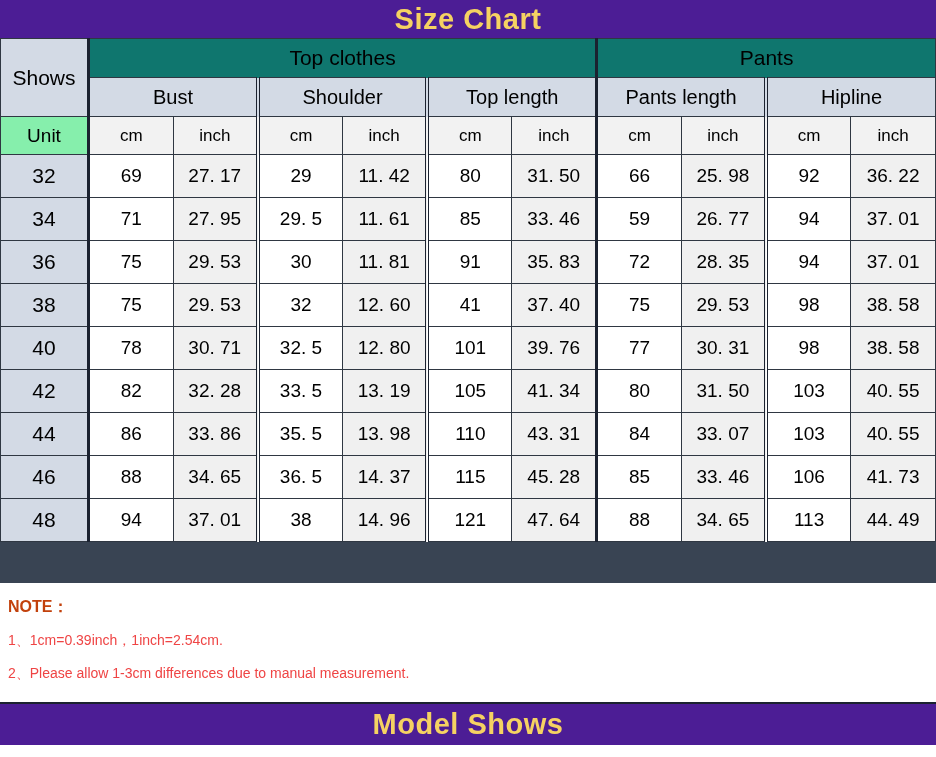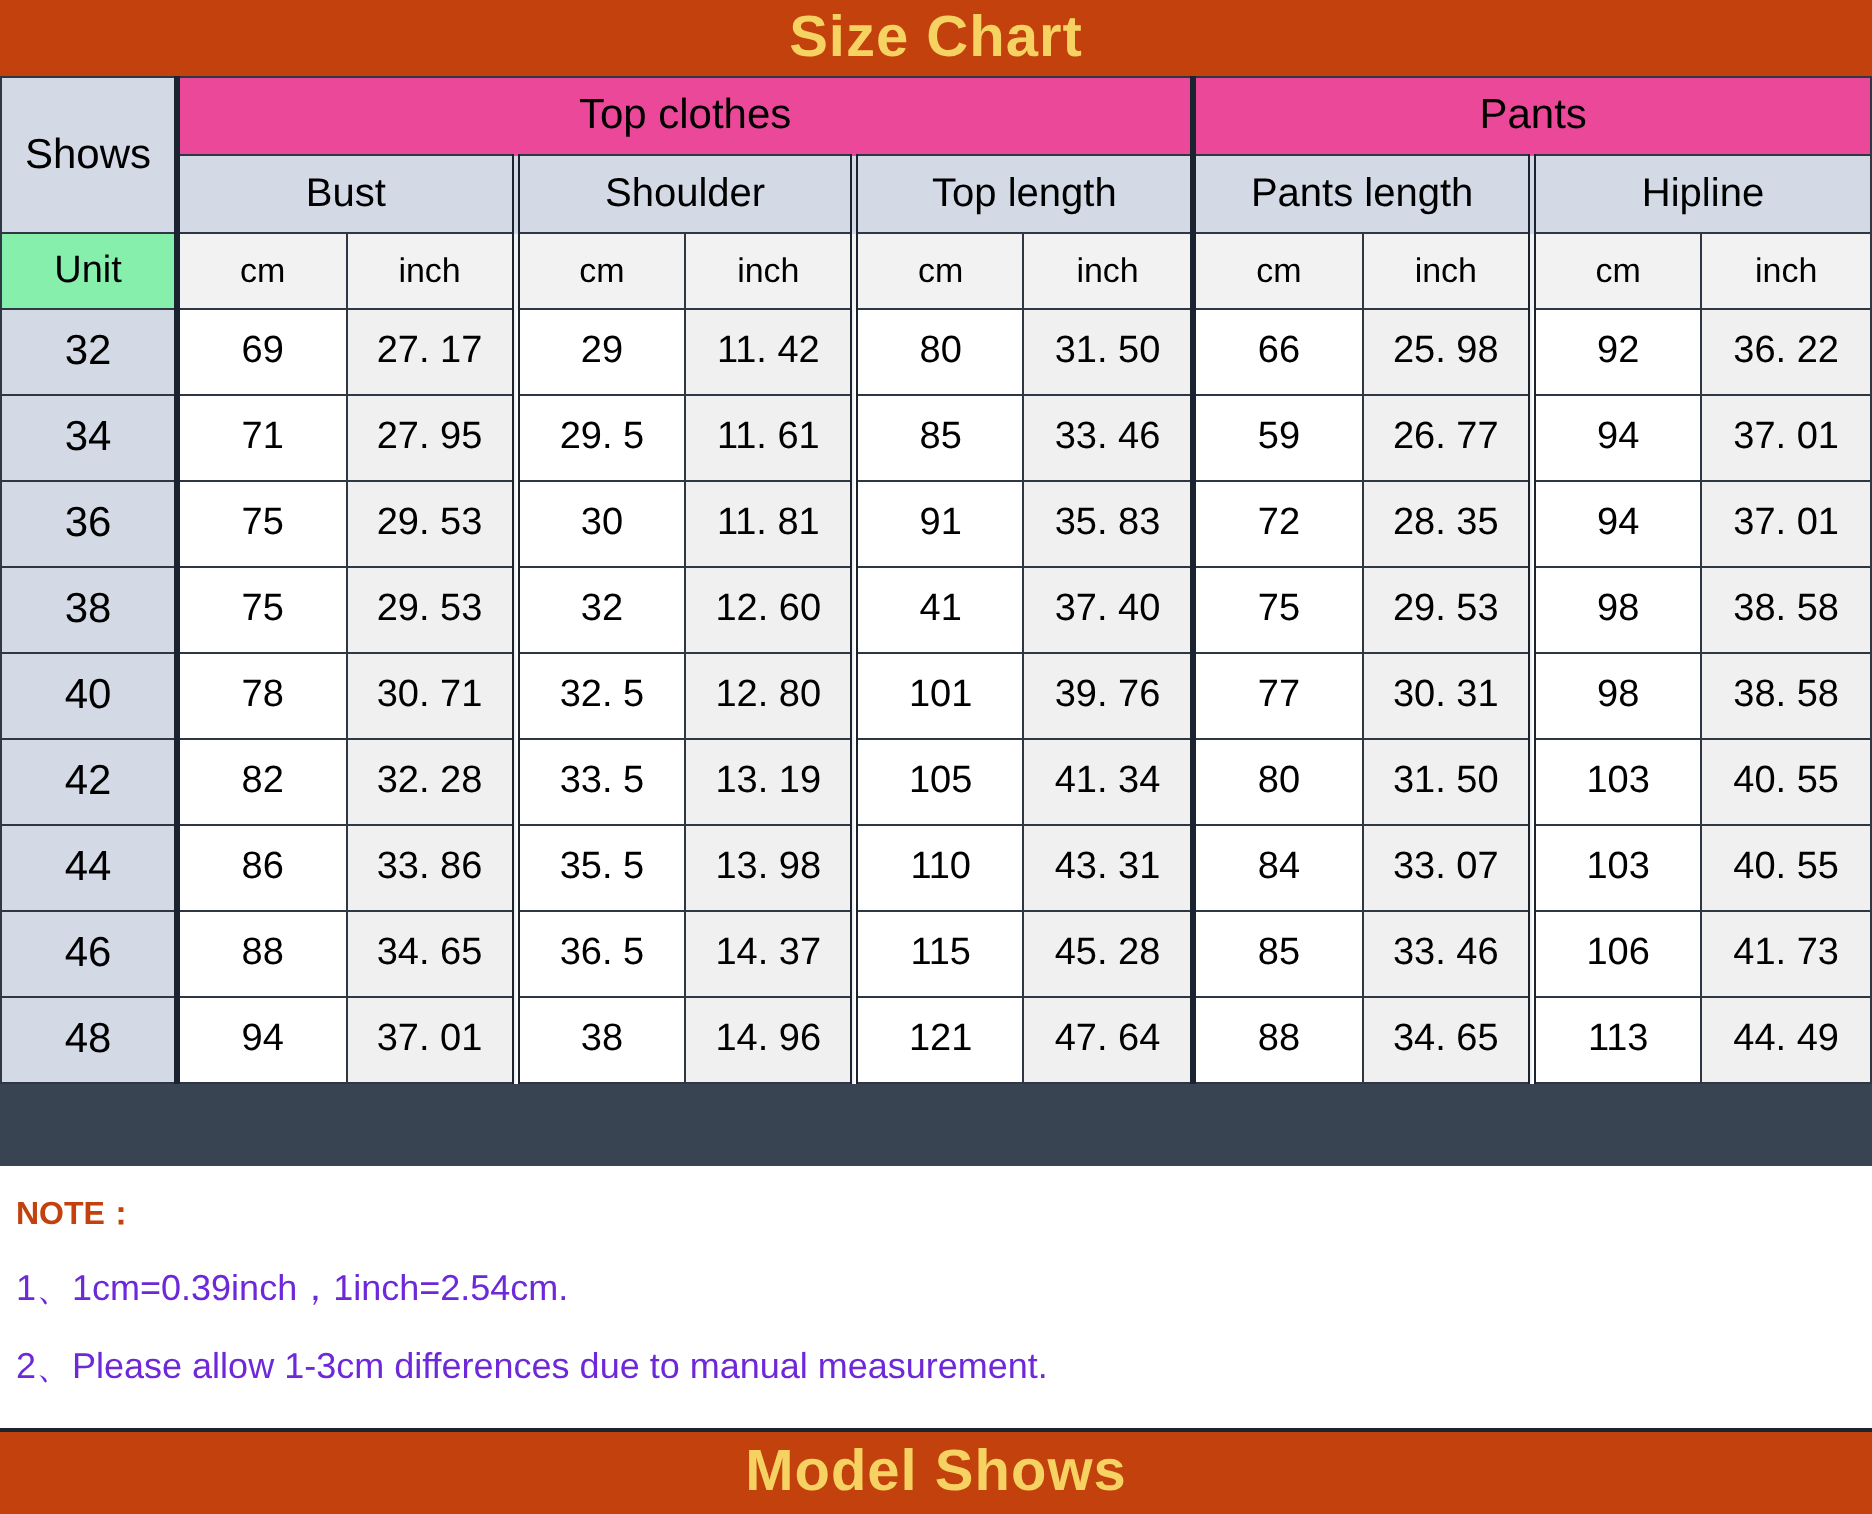--- a/index.html
+++ b/index.html
@@ -15,21 +15,21 @@
   }
   #page {
     position: relative;
     width: 936px;
     height: 757px;
     background: #ffffff;
   }
 
   
   .banner {
-    background: #c2410c;
+    background: #4c1d95;
     color: #f5d262;
     text-align: center;
     font-weight: bold;
     letter-spacing: 0.5px;
   }
   #title-banner {
     height: 38px;
     line-height: 38px;
     font-size: 29px;
   }
@@ -57,21 +57,21 @@
     color: #000000;
   }
 
   
   .h-size {
     background: #d3dae5;
     font-size: 21px;
     width: 86px;
   }
   .h-group {
-    background: #ec4899;
+    background: #0f766e;
     font-size: 21px;
     height: 38px;
   }
   .h-meas {
     background: #d3dae5;
     font-size: 20px;
     height: 38px;
   }
   .h-unitlabel {
     background: #86efac;
@@ -118,22 +118,22 @@
     padding: 14px 8px 4px 8px;
     background: #ffffff;
   }
   #note-title {
     color: #c2410c;
     font-weight: bold;
     font-size: 16px;
     margin-bottom: 14px;
   }
   .note-line {
-    color: #6d28d9;
-    font-size: 18px;
+    color: #ef4444;
+    font-size: 14px;
     margin-bottom: 15px;
   }
 </style>
 </head>
 <body>
 
 <div id="page">
 
   <div id="title-banner" class="banner">Size Chart</div>
 

